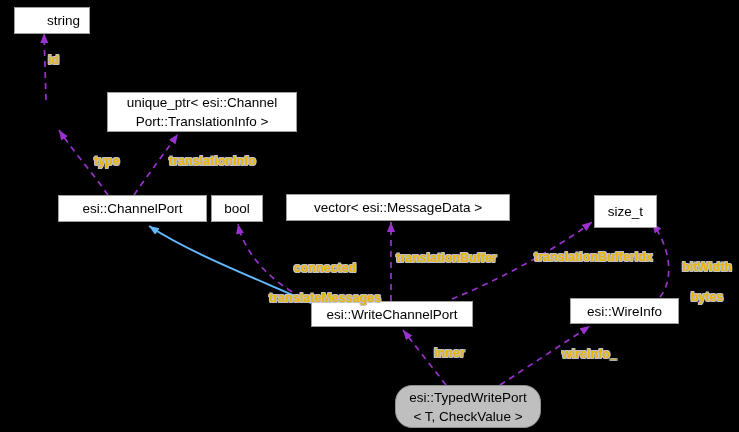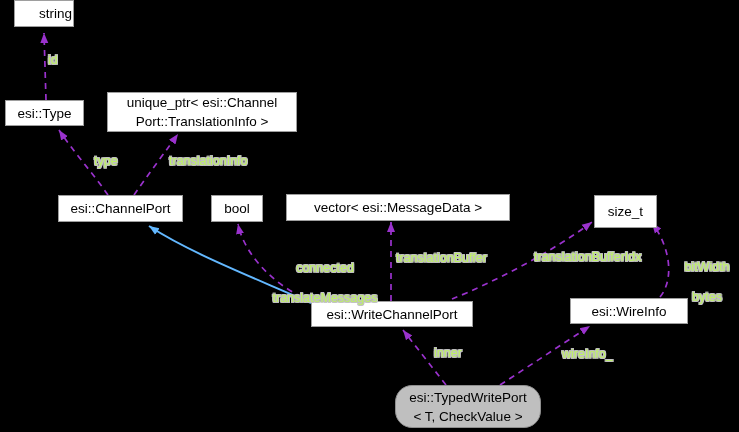--- a/index.html
+++ b/index.html
@@ -25,23 +25,23 @@
     justify-content:center;
     text-align:center;
     white-space:nowrap;
   }
   .node.highlight{
     background:#bfbfbf;
     border-color:#8f8f8f;
   }
   .elabel{
     position:absolute;
-    color:#bef264;
+    color:#eab308;
     font-size:12.5px;
-    font-weight:normal;
+    font-weight:bold;
     line-height:13px;
     white-space:nowrap;
     text-shadow:
       -1px 0 0 #c2c2c2, 1px 0 0 #c2c2c2,
       0 -1px 0 #c2c2c2, 0 1px 0 #c2c2c2,
       -1px -1px 0 #c2c2c2, 1px -1px 0 #c2c2c2,
       -1px 1px 0 #c2c2c2, 1px 1px 0 #c2c2c2;
   }
   .elabel.center{text-align:center;}
   .elabel span{display:block;margin-top:17px;}
@@ -67,54 +67,51 @@
     <path d="M312,301 C280,290 245,258 238,224" fill="none" stroke-width="1.7" stroke-dasharray="6,5" marker-end="url(#arrow-purple)" stroke="#9a32cd"></path>
     <path d="M391,301 L391,222" fill="none" stroke-width="1.7" stroke-dasharray="6,5" marker-end="url(#arrow-purple)" stroke="#9a32cd"></path>
     <path d="M452,299 C492,283 552,252 592,222" fill="none" stroke-width="1.7" stroke-dasharray="6,5" marker-end="url(#arrow-purple)" stroke="#9a32cd"></path>
     <path d="M660,297 C674,280 671,248 652,223" fill="none" stroke-width="1.7" stroke-dasharray="6,5" marker-end="url(#arrow-purple)" stroke="#9a32cd"></path>
     <path d="M446,385 L403,330" fill="none" stroke-width="1.7" stroke-dasharray="6,5" marker-end="url(#arrow-purple)" stroke="#9a32cd"></path>
     <path d="M500,385 L590,326" fill="none" stroke-width="1.7" stroke-dasharray="6,5" marker-end="url(#arrow-purple)" stroke="#9a32cd"></path>
 
     <path d="M311,303 C255,278 190,253 149,226" fill="none" stroke-width="2" marker-end="url(#arrow-blue)" stroke="#63b8ff"></path>
   </svg>
 
-  <div class="node" style="left:14px;top:0;width:60px;height:27px;padding-left:23px;">
+  <div class="node" style="left:14px;top:7px;width:76px;height:27px;padding-left:23px;">
     <span>string</span>
   </div>
 
-  <div class="node" style="left:5px;top:100px;width:79px;height:26px;">
-    <span>esi::Type</span>
-  </div>
 
   <div class="node" style="left:107px;top:92px;width:190px;height:40px;">
     <span>unique_ptr&lt; esi::Channel</span>
     <span>Port::TranslationInfo &gt;</span>
   </div>
 
-  <div class="node" style="left:58px;top:195px;width:125px;height:27px;">
+  <div class="node" style="left:58px;top:195px;width:149px;height:27px;">
     <span>esi::ChannelPort</span>
   </div>
 
   <div class="node" style="left:211px;top:195px;width:52px;height:27px;">
     <span>bool</span>
   </div>
 
   <div class="node" style="left:286px;top:194px;width:224px;height:27px;">
     <span>vector&lt; esi::MessageData &gt;</span>
   </div>
 
   <div class="node" style="left:594px;top:195px;width:63px;height:33px;">
     <span>size_t</span>
   </div>
 
   <div class="node" style="left:311px;top:301px;width:162px;height:26px;justify-content:center;">
     <span>esi::WriteChannelPort</span>
   </div>
 
-  <div class="node" style="left:570px;top:298px;width:118px;height:26px;">
+  <div class="node" style="left:570px;top:298px;width:109px;height:26px;">
     <span>esi::WireInfo</span>
   </div>
 
   <div class="node highlight" style="left:395px;top:385px;width:146px;height:43px;border-radius:17px;">
     <span>esi::TypedWritePort</span>
     <span>&lt; T, CheckValue &gt;</span>
   </div>
 
   <div class="elabel" style="left:48px;top:54px;">id</div>
 

